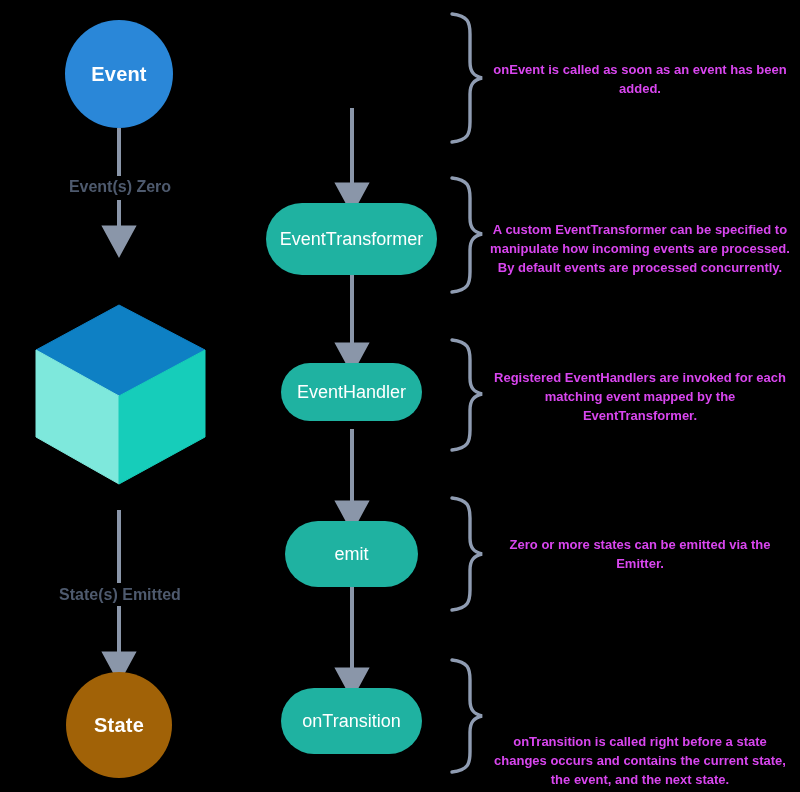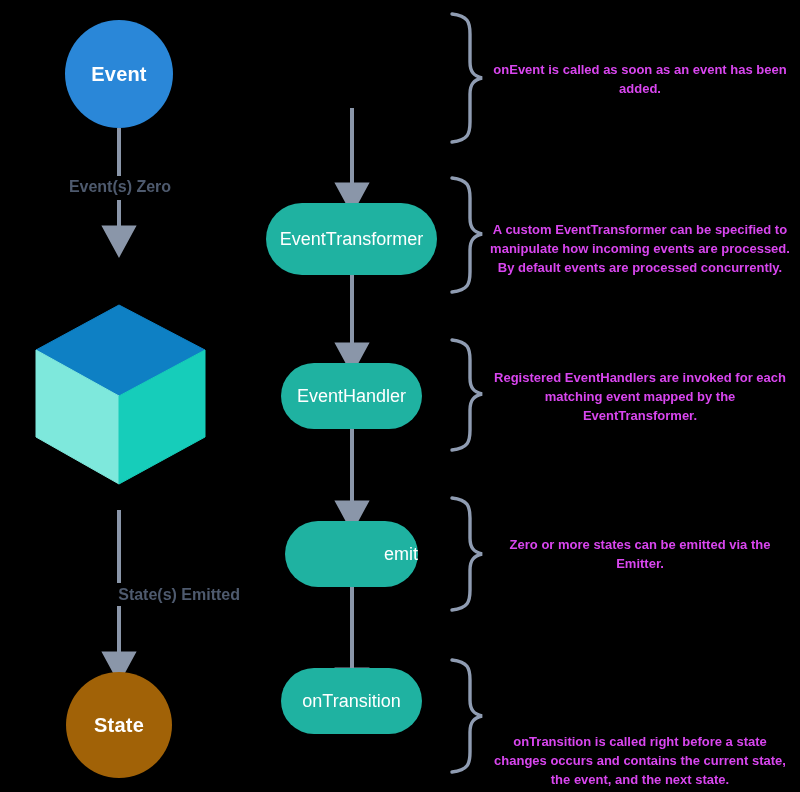--- a/index.html
+++ b/index.html
@@ -62,40 +62,39 @@
   }
   #label-events-added {
     left: 0px;
     top: 178px;
     width: 240px;
   }
   #label-states-emitted {
     left: 0px;
     top: 586px;
     width: 240px;
-    text-align: right;
   }
 
   
   .pill {
     position: absolute;
     border-radius: 40px;
     display: flex;
     align-items: center;
     justify-content: center;
     color: #ffffff;
     font-size: 18px;
     font-weight: 400;
     white-space: nowrap;
   }
   #pill-onevent        { left: 285px; top: 42px;  width: 133px; height: 66px; }
   #pill-transformer    { left: 266px; top: 203px; width: 171px; height: 72px; }
-  #pill-handler        { left: 281px; top: 363px; width: 141px; height: 66px; }
+  #pill-handler        { left: 281px; top: 363px; width: 141px; height: 58px; }
   #pill-emit           { left: 285px; top: 521px; width: 133px; height: 66px; }
-  #pill-ontransition   { left: 281px; top: 668px; width: 141px; height: 66px; }
+  #pill-ontransition   { left: 281px; top: 688px; width: 141px; height: 66px; }
 
   
   .annotation {
     position: absolute;
     color: #d946ef;
     font-size: 13px;
     font-weight: 700;
     line-height: 19px;
     text-align: center;
     width: 300px;
@@ -177,21 +176,21 @@
 
 
   <div class="pill" id="pill-transformer" style="background:#1fb2a1;">
     <span>EventTransformer</span>
   </div>
 
   <div class="pill" id="pill-handler" style="background:#1fb2a1;">
     <span>EventHandler</span>
   </div>
 
-  <div class="pill" id="pill-emit" style="background:#1fb2a1;justify-content:flex-end;">
+  <div class="pill" id="pill-emit" style="background:#1fb2a1;">
     <span>emit</span>
   </div>
 
   <div class="pill" id="pill-ontransition" style="background:#1fb2a1;">
     <span>onTransition</span>
   </div>
 
   <div class="annotation" id="annotation-0">onEvent is called as soon as an event has been added.</div>
 
   <div class="annotation" id="annotation-1">A custom EventTransformer can be specified to manipulate how incoming events are processed. By default events are processed concurrently.</div>

